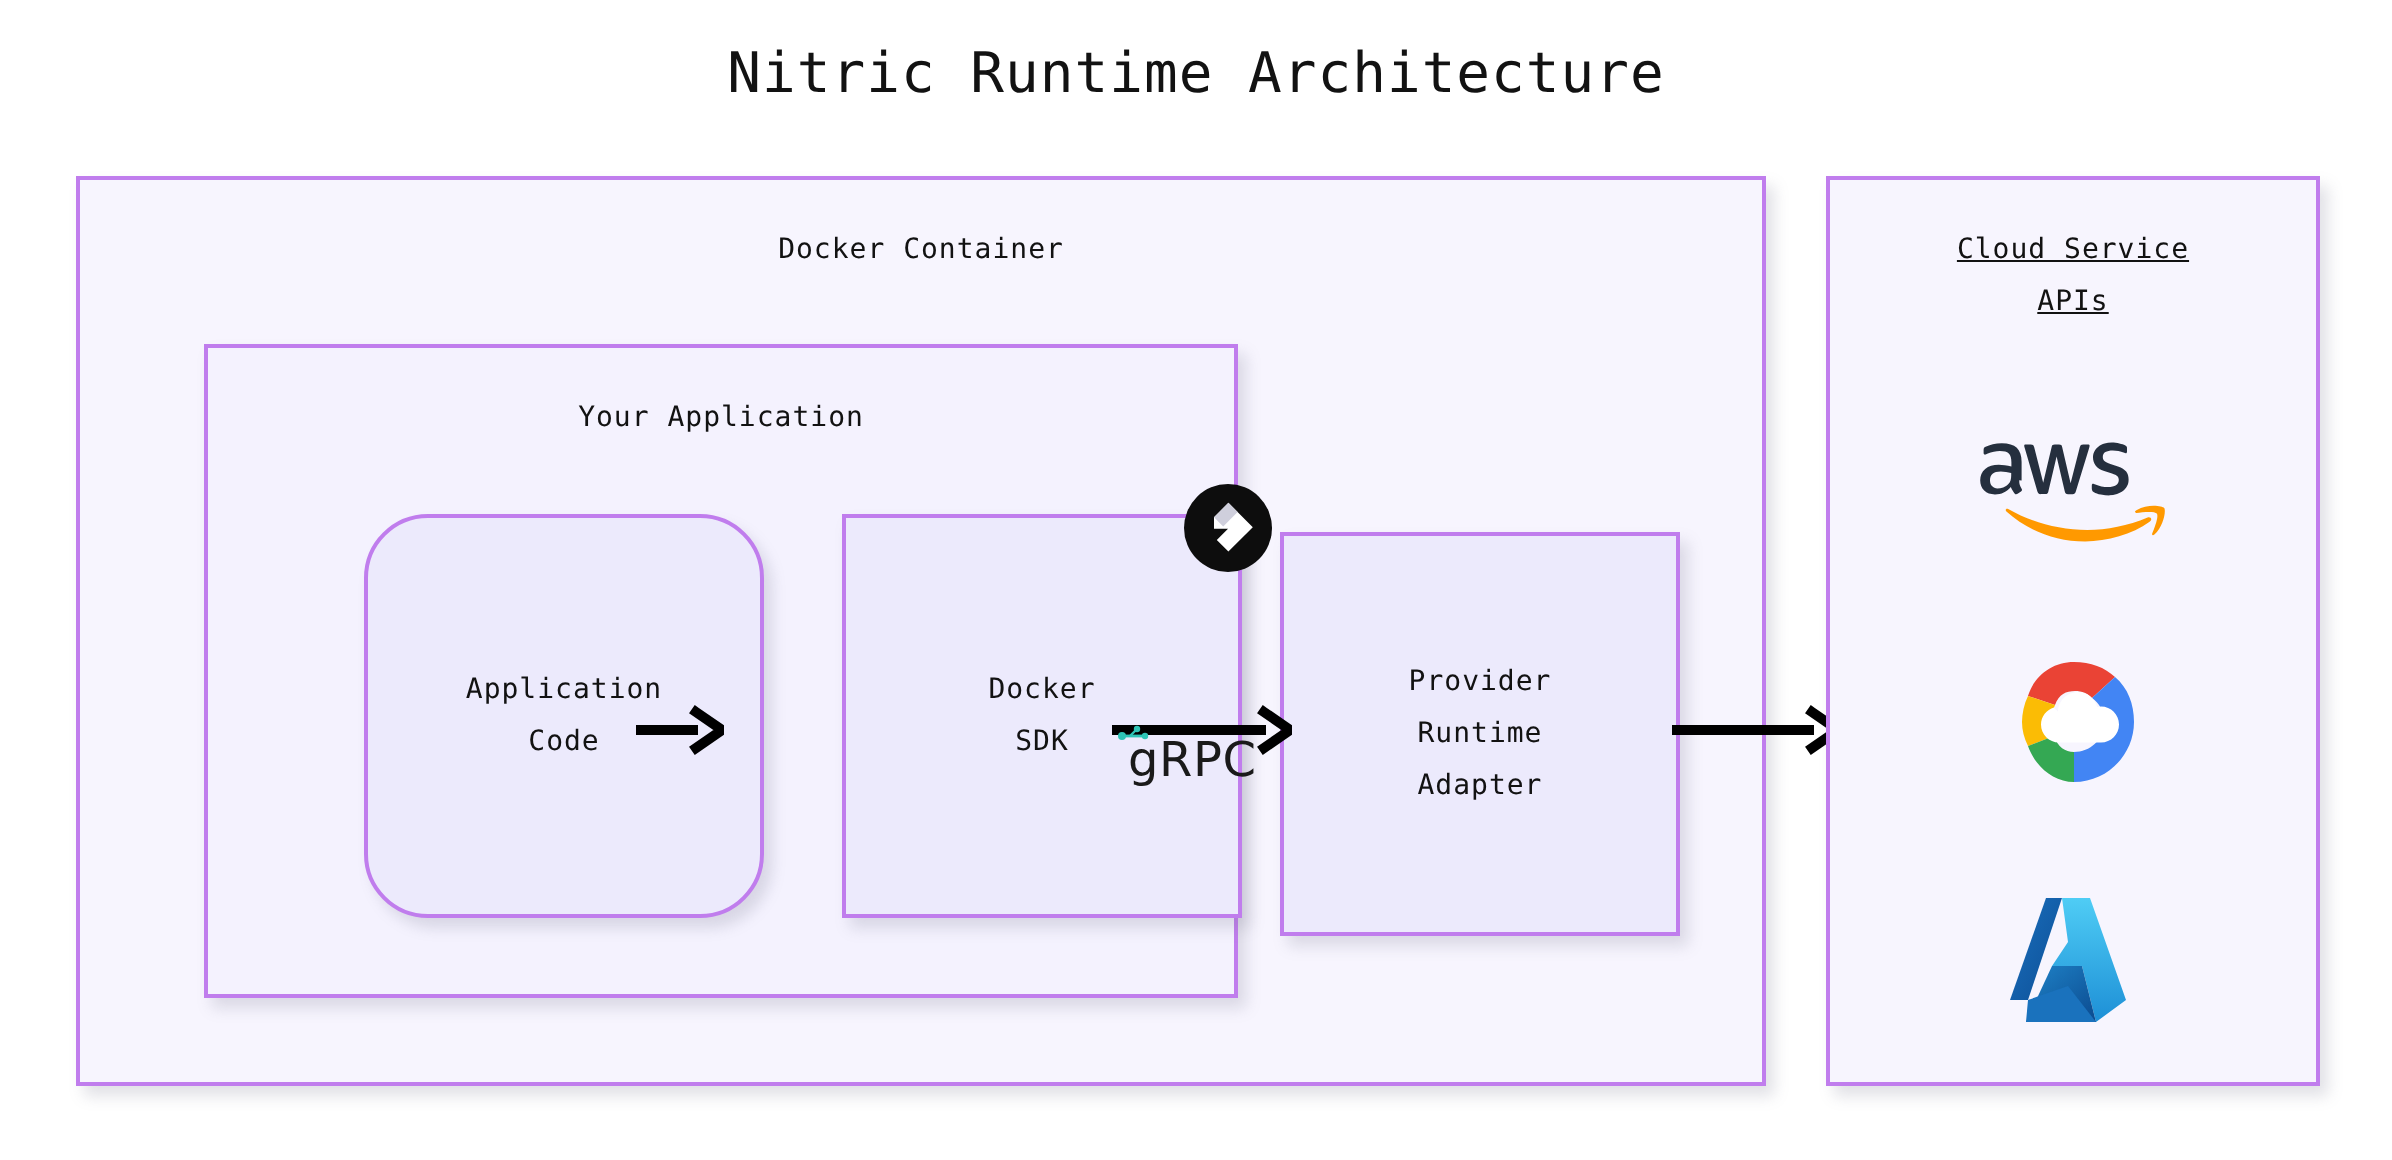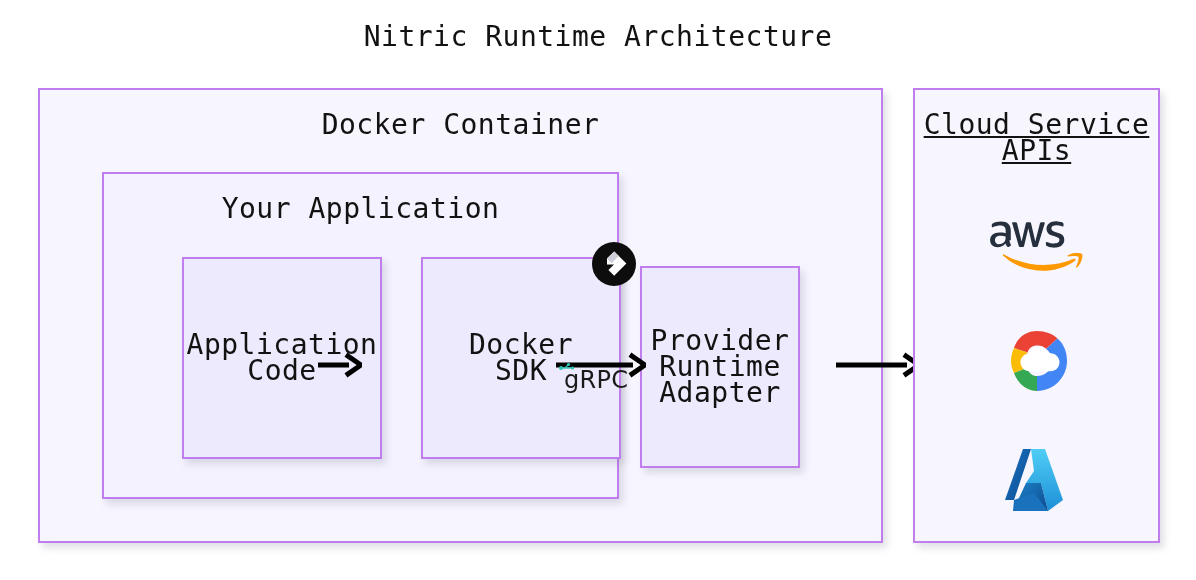--- a/index.html
+++ b/index.html
@@ -35,21 +35,21 @@
     border: 2.5px solid #c07ded;
     background: #f7f5fe;
     box-shadow: 4px 5px 7px rgba(120,120,140,0.22);
   }
   .box-label {
     position: absolute;
     left: 0;
     width: 100%;
     text-align: center;
     color: #121212;
-    font-size: 28px;
+    font-size: 14px;
     line-height: 26px;
     letter-spacing: 0.5px;
     white-space: pre-line;
   }
 
   
   #docker-container {
     left: 38px;
     top: 88px;
     width: 845px;
@@ -75,31 +75,32 @@
   .leaf > .box-label {
     top: 50%;
     transform: translateY(-50%);
   }
 
   #application-code {
     left: 78px;
     top: 83px;
     width: 200px;
     height: 202px;
+    border-radius: 32px;
   }
   #nitric-sdk {
     left: 317px;
     top: 83px;
     width: 200px;
     height: 202px;
   }
   #provider-runtime-adapter {
     left: 600px;
     top: 176px;
-    width: 160px;
+    width: 200px;
     height: 202px;
   }
 
   
   #cloud-service-apis {
     left: 913px;
     top: 88px;
     width: 247px;
     height: 455px;
   }

